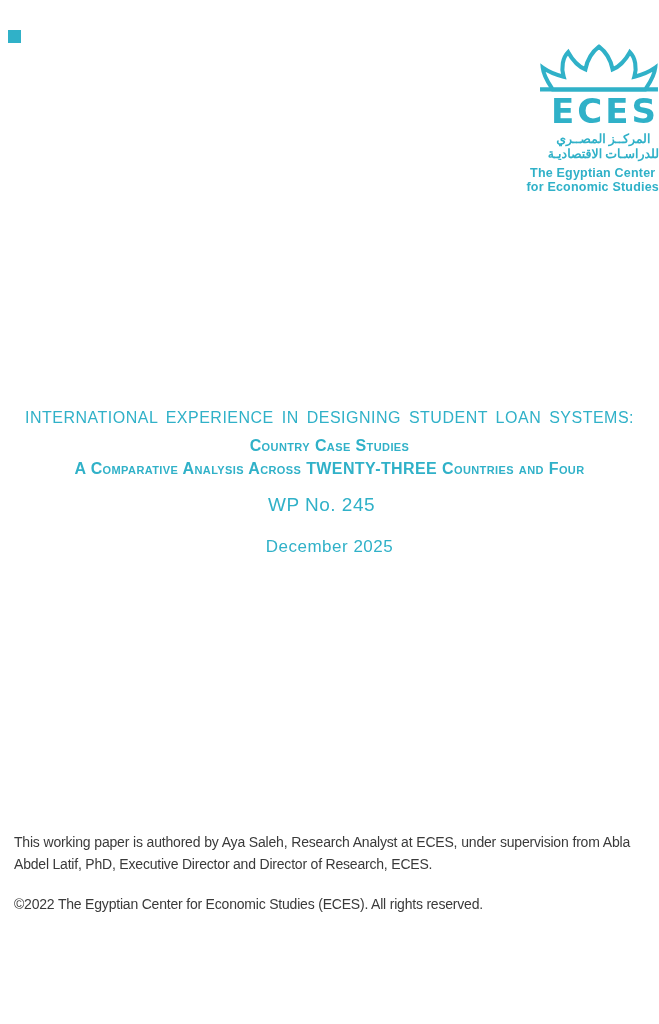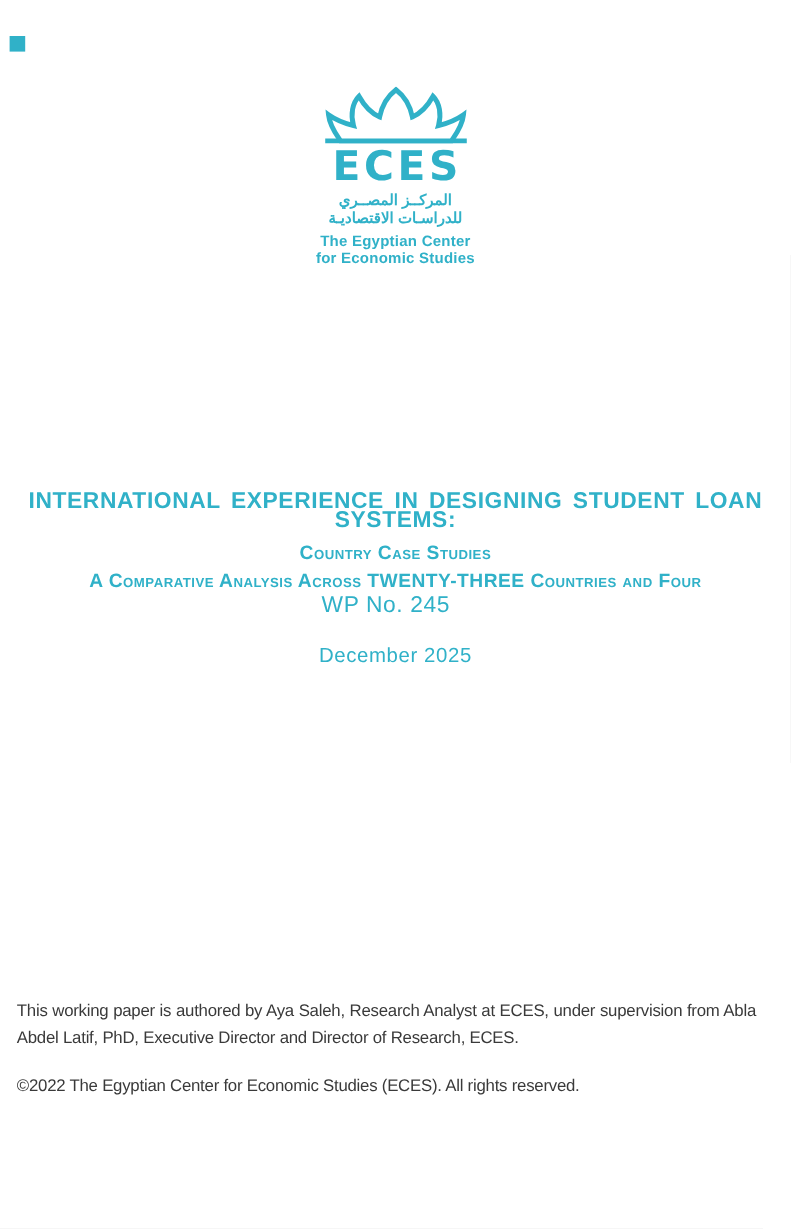--- a/index.html
+++ b/index.html
@@ -17,49 +17,49 @@
     margin:0 auto;
     overflow:hidden;
   }
   
   .corner-mark{
     position:absolute;left:8px;top:30px;
     width:13px;height:13px;background:var(--accent);
   }
   
   .logo{
-    position:absolute;top:72px;left:0;right:0;
-    display:flex;flex-direction:column;align-items:center;
+    position:absolute;top:44px;left:0;right:0;
+    display:flex;flex-direction:column;align-items:flex-end;
     color:var(--accent);
   }
   .logo-lotus{width:120px;height:49px;display:block;}
   .logo-acronym{
     font-family:"DejaVu Sans","Liberation Sans",sans-serif;
     font-weight:800;font-size:34px;line-height:1;
     letter-spacing:3px;margin-top:1px;text-indent:3px;
   }
   .logo-arabic{
     direction:rtl;text-align:center;
-    font-family:Liberation Sans, sans-serif;
+    font-family:Liberation Serif, serif;
     font-weight:bold;font-size:12.5px;line-height:15px;
     margin-top:4px;
   }
   .logo-english{
     text-align:center;font-weight:bold;
     font-size:12.5px;line-height:12.5px;margin-top:4px;
     letter-spacing:0.2px;
   }
   .logo-english div{margin-top:1px;}
   
   .title-block{
     position:absolute;top:410px;left:20px;right:20px;
     text-align:center;color:var(--accent);
   }
   .title-main{
-    font-size:19px;font-weight:bold;letter-spacing:0.5px;
+    font-size:16px;font-weight:normal;letter-spacing:0.5px;
     word-spacing:3px;line-height:16px;margin-bottom:8px;
   }
   .title-sub{
     font-size:16px;font-weight:bold;
     font-variant:small-caps;letter-spacing:0.4px;
     line-height:23px;
   }
   
   .wp-number{
     position:absolute;top:494px;left:0;right:16px;text-align:center;

